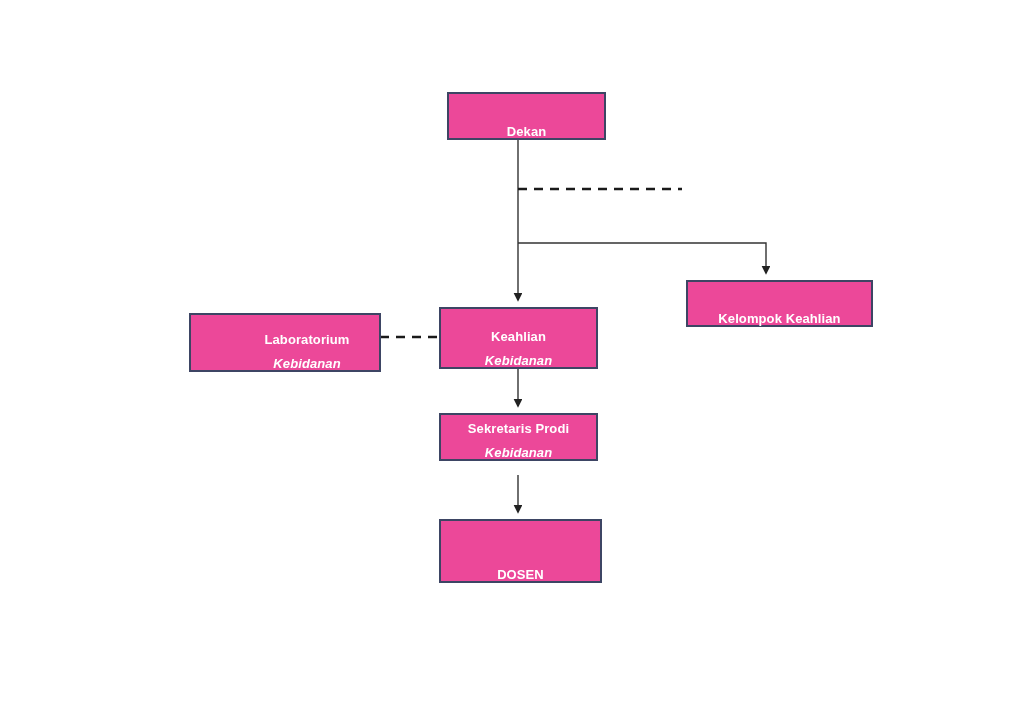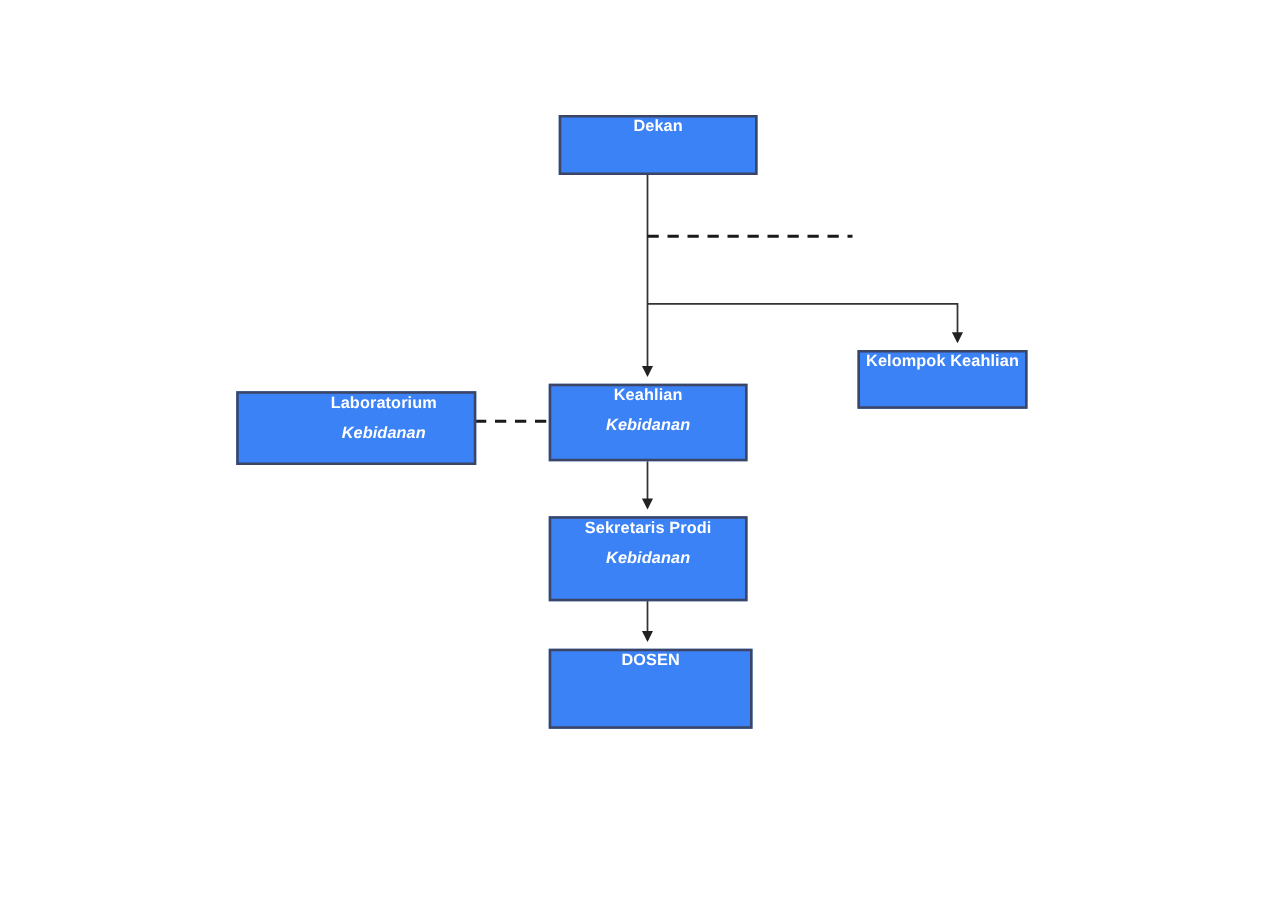--- a/index.html
+++ b/index.html
@@ -21,26 +21,26 @@
     position: absolute;
     left: 0;
     top: 0;
     width: 1024px;
     height: 723px;
     pointer-events: none;
   }
   .node {
     position: absolute;
     box-sizing: border-box;
-    background: #3b82f6;
+    background: #ec4899;
     border: 2px solid #3d4564;
     display: flex;
     flex-direction: column;
     align-items: center;
-    justify-content: flex-start;
+    justify-content: flex-end;
     text-align: center;
     color: #ffffff;
     font-weight: bold;
     font-size: 13px;
     letter-spacing: 0.1px;
     line-height: 1.0;
     z-index: 2;
   }
   .node .line1 { display: block; }
   .node .line2 { display: block; margin-top: 11px; font-style: italic; }
@@ -69,36 +69,36 @@
 
     <path d="M 518,475 L 518,512" stroke="#333333" stroke-width="1.4" fill="none" marker-end="url(#arrowhead)"></path>
   </svg>
 
   <div class="node single" style="left:447px; top:92px; width:159px; height:48px;">
     <span class="line1">Dekan</span>
 
   </div>
 
 
-  <div class="node single" style="left:686px; top:280px; width:136px; height:47px;">
+  <div class="node single" style="left:686px; top:280px; width:187px; height:47px;">
     <span class="line1">Kelompok Keahlian</span>
 
   </div>
 
   <div class="node" style="left:189px; top:313px; width:192px; height:59px;padding-left:44px;">
     <span class="line1">Laboratorium</span>
     <span class="line2">Kebidanan</span>
   </div>
 
   <div class="node" style="left:439px; top:307px; width:159px; height:62px;">
     <span class="line1">Keahlian</span>
     <span class="line2">Kebidanan</span>
   </div>
 
-  <div class="node" style="left:439px; top:413px; width:159px; height:68px;">
+  <div class="node" style="left:439px; top:413px; width:159px; height:48px;">
     <span class="line1">Sekretaris Prodi</span>
     <span class="line2">Kebidanan</span>
   </div>
 
   <div class="node single" style="left:439px; top:519px; width:163px; height:64px;">
     <span class="line1">DOSEN</span>
 
   </div>
 
 </div>

